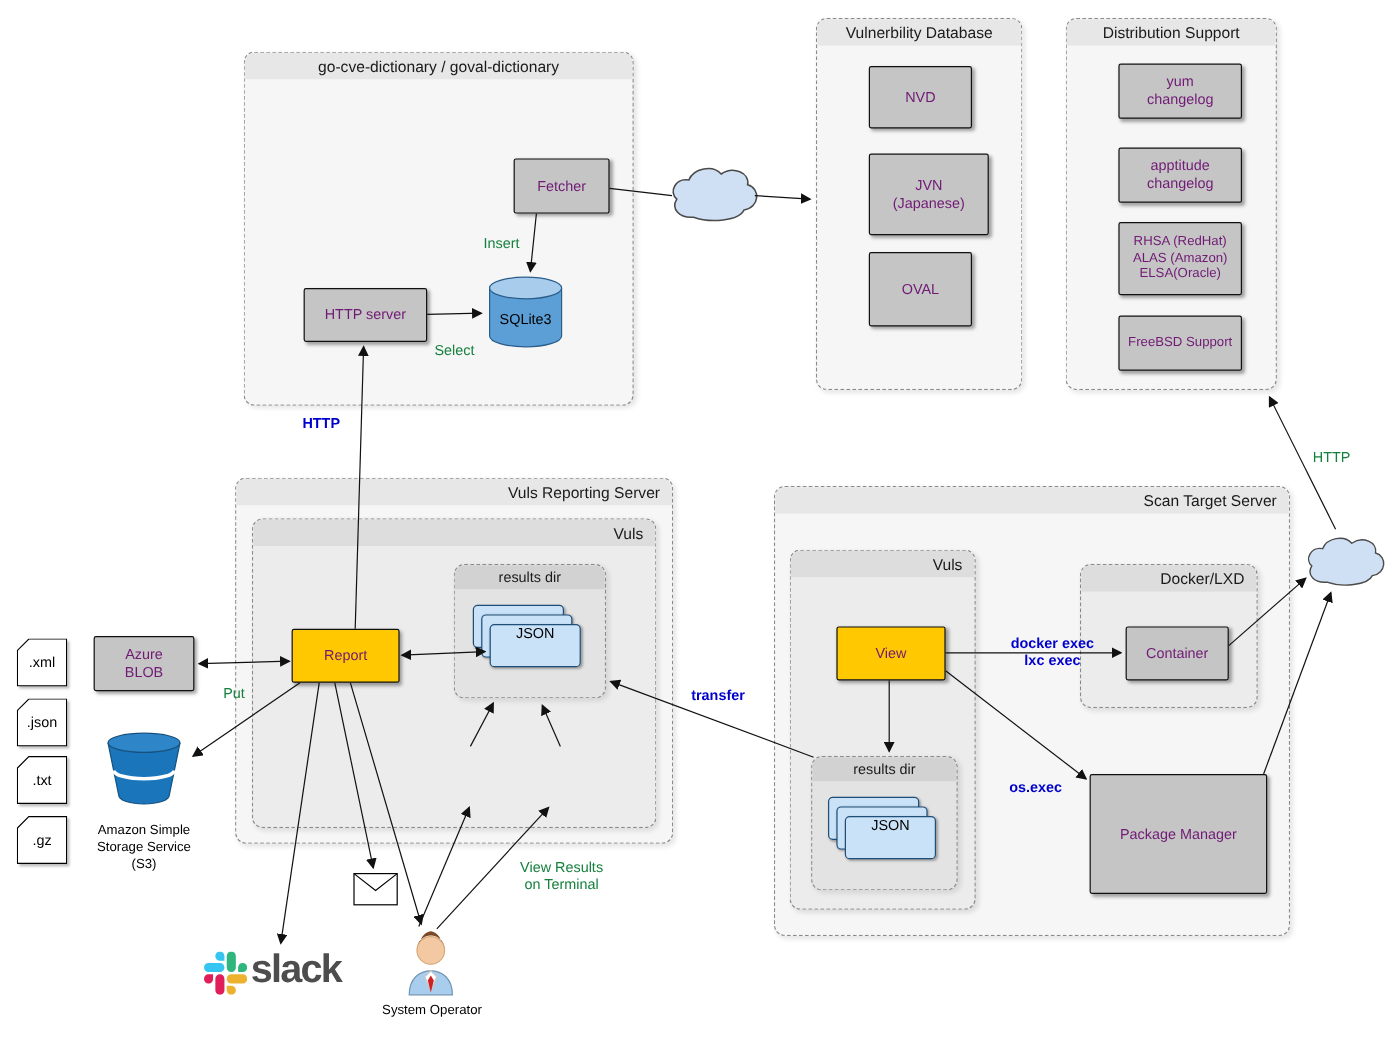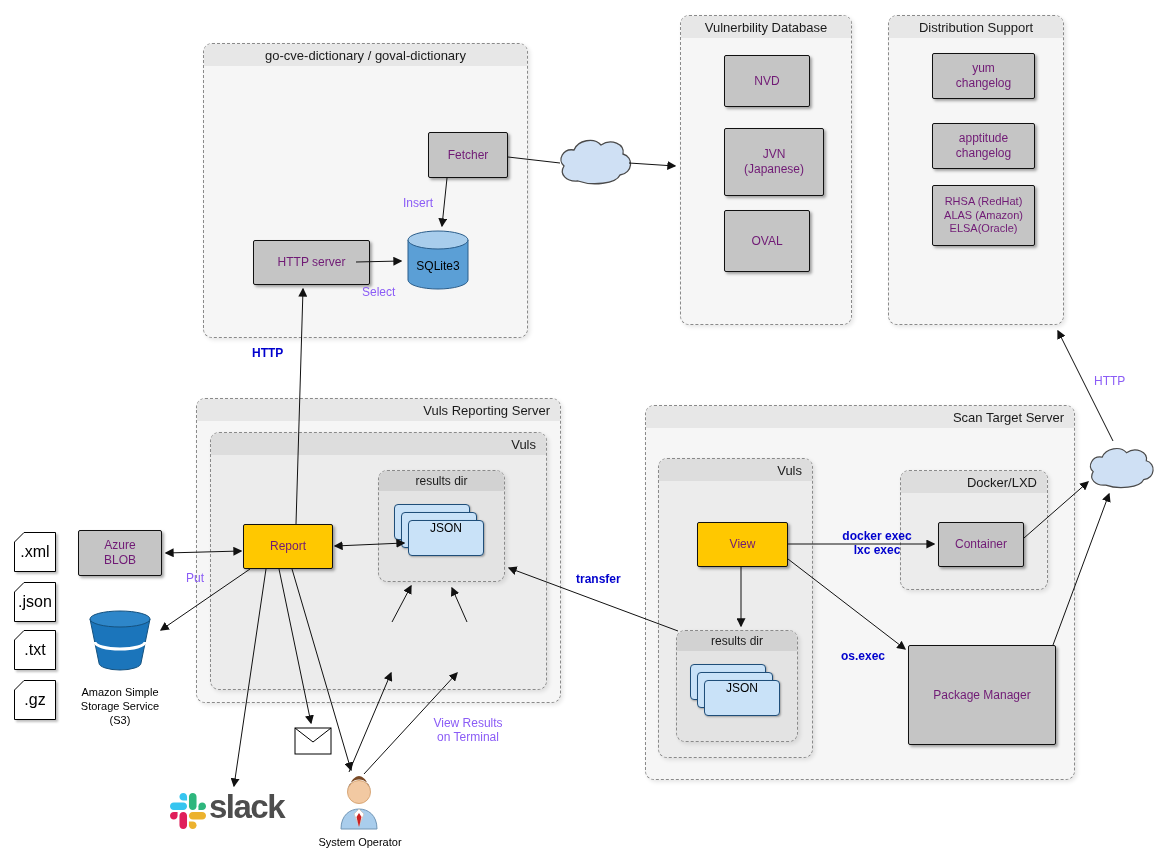--- a/index.html
+++ b/index.html
@@ -21,25 +21,25 @@
     display:flex;align-items:center;justify-content:center;text-align:center;
     font-size:12px;color:#701a75;white-space:pre-line;line-height:1.25;
     box-shadow:2px 2px 3px rgba(0,0,0,0.35);padding:2px;z-index:5;}
   .gray{background:#c5c5c5;}
   .yellow{background:#ffc800;}
   .small{font-size:11px;}
   .jsoncard{position:absolute;width:74px;height:34px;background:#c9e2f8;
     border:1px solid #1f4e79;border-radius:4px;box-shadow:1px 1px 2px rgba(0,0,0,0.3);
     display:flex;align-items:flex-start;justify-content:center;font-size:12px;z-index:6;}
   .file{position:absolute;width:42px;height:40px;display:flex;align-items:center;
-    justify-content:center;font-size:16px;z-index:5;
+    justify-content:center;font-size:12px;z-index:5;
     filter:drop-shadow(2px 2px 1px rgba(0,0,0,0.25));}
   .file svg{position:absolute;left:0;top:0;width:100%;height:100%;}
   .file span{position:relative;}
-  .elabel{position:absolute;font-size:12px;color:#8b5cf6;white-space:pre-line;
+  .elabel{position:absolute;font-size:12px;color:#15803d;white-space:pre-line;
     line-height:1.2;z-index:30;}
   .blue{color:#0000cd;font-weight:bold;}
   .ctr{text-align:center;}
   .overlay{position:absolute;left:0;top:0;width:1162px;height:866px;
     pointer-events:none;z-index:20;}
   .icon{position:absolute;z-index:5;}
   .slackword{position:absolute;font-size:33px;font-weight:bold;color:#4d4d4d;
     letter-spacing:-1.5px;z-index:5;}
   .caption{position:absolute;font-size:11px;text-align:center;z-index:5;
     white-space:pre-line;line-height:1.25;}
@@ -83,34 +83,35 @@
 
   <div class="container lvl3" style="left:676px;top:630px;width:122px;height:112px">
     <div class="hd center">results dir</div>
   </div>
 
   <div class="container lvl2" style="left:900px;top:470px;width:148px;height:120px">
     <div class="hd right">Docker/LXD</div>
   </div>
 
   <div class="node gray" style="left:428px;top:132px;width:80px;height:46px">Fetcher</div>
-  <div class="node gray" style="left:253px;top:240px;width:117px;height:45px">HTTP server</div>
+  <div class="node gray" style="left:253px;top:240px;width:103px;height:45px">HTTP server</div>
 
   <div class="node gray" style="left:724px;top:55px;width:86px;height:52px">NVD</div>
   <div class="node gray" style="left:724px;top:128px;width:100px;height:68px">JVN
 (Japanese)</div>
   <div class="node gray" style="left:724px;top:210px;width:86px;height:62px">OVAL</div>
 
   <div class="node gray" style="left:932px;top:53px;width:103px;height:46px">yum
 changelog</div>
   <div class="node gray" style="left:932px;top:123px;width:103px;height:46px">apptitude
 changelog</div>
   <div class="node gray small" style="left:932px;top:185px;width:103px;height:61px">RHSA (RedHat)
 ALAS (Amazon)
 ELSA(Oracle)</div>
+  <div class="node gray small" style="left:932px;top:263px;width:103px;height:46px">FreeBSD Support</div>
 
   <div class="node yellow" style="left:243px;top:524px;width:90px;height:45px">Report</div>
 
   <div class="node gray" style="left:78px;top:530px;width:84px;height:46px">Azure
 BLOB</div>
 
   <div class="node yellow" style="left:697px;top:522px;width:91px;height:45px">View</div>
   <div class="node gray" style="left:938px;top:522px;width:86px;height:45px">Container</div>
   <div class="node gray" style="left:908px;top:645px;width:148px;height:100px">Package Manager</div>
 

